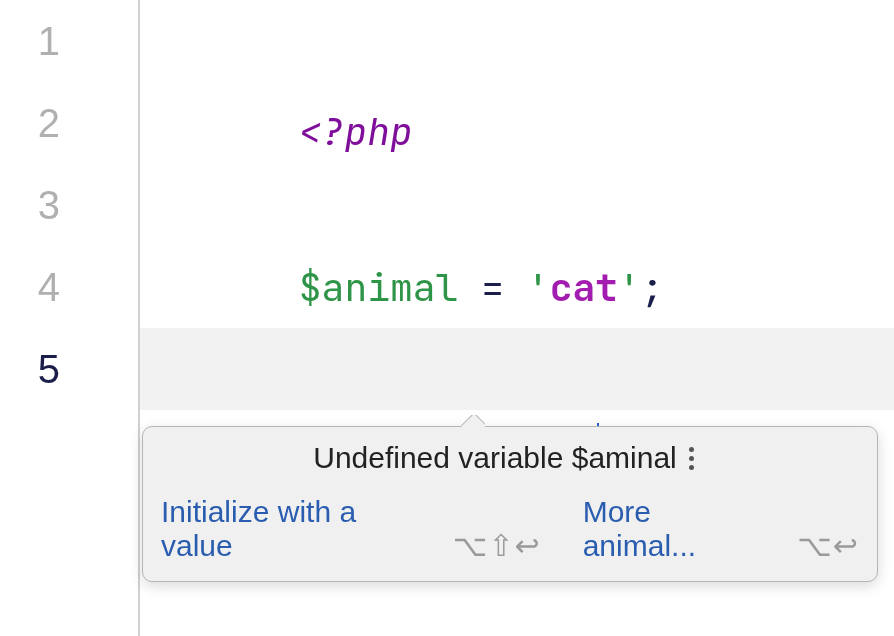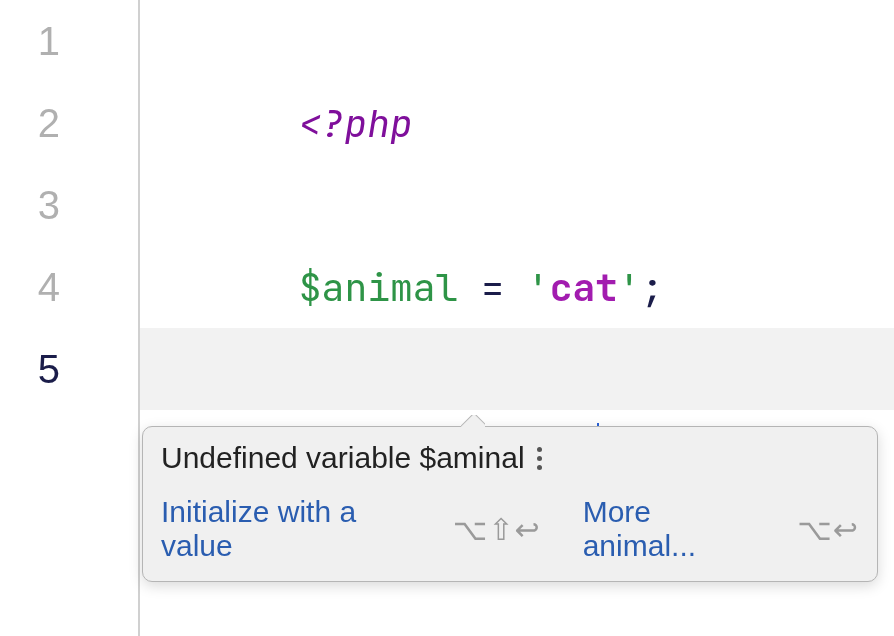--- a/index.html
+++ b/index.html
@@ -109,41 +109,41 @@
     left: 2px; top: 2px;
     width: 20px; height: 20px;
     background: #f0f0f0;
     border: 1px solid #b5b5b5;
     transform: rotate(45deg);
   }
   .tooltip-header {
     padding: 14px 18px 10px 18px;
     display: flex;
     align-items: center;
-    justify-content: flex-start;
+    justify-content: center;
     color: #222;
   }
   .kebab {
     width: 30px; height: 30px;
     display: flex;
     flex-direction: column;
     align-items: center;
     justify-content: center;
     gap: 4px;
     cursor: pointer;
   }
   .kebab span {
     width: 5px; height: 5px;
     background: #555;
     border-radius: 50%;
   }
   .tooltip-actions {
     padding: 10px 18px 18px 18px;
     display: flex;
-    align-items: center;
+    align-items: flex-end;
     gap: 42px;
     color: #888;
   }
   .action-link {
     color: #2a5db0;
     cursor: pointer;
   }
   .shortcut-glyph {
     font-family: -apple-system, "SF Pro Text", sans-serif;
     font-size: 30px;
@@ -159,21 +159,21 @@
   <div class="gutter">
     <div class="ln" style="top:0px">1</div>
     <div class="ln" style="top:82px">2</div>
     <div class="ln" style="top:164px">3</div>
     <div class="ln" style="top:246px">4</div>
     <div class="ln active" style="top:328px">5</div>
   </div>
 
   <div class="code">
 
-    <div class="line" style="top:0px">
+    <div class="line" style="top:8px">
       <span class="tok-tag">&lt;?php</span>
     </div>
 
     <div class="line" style="top:82px"></div>
 
     <div class="line" style="top:164px">
       <span class="tok-var">$animal</span><span class="tok-op"> </span><span class="tok-op">=</span><span class="tok-op"> </span><span class="tok-var">'</span><span class="tok-str">cat</span><span class="tok-var">'</span><span class="tok-pun">;</span>
     </div>
 
     <div class="line" style="top:246px"></div>

